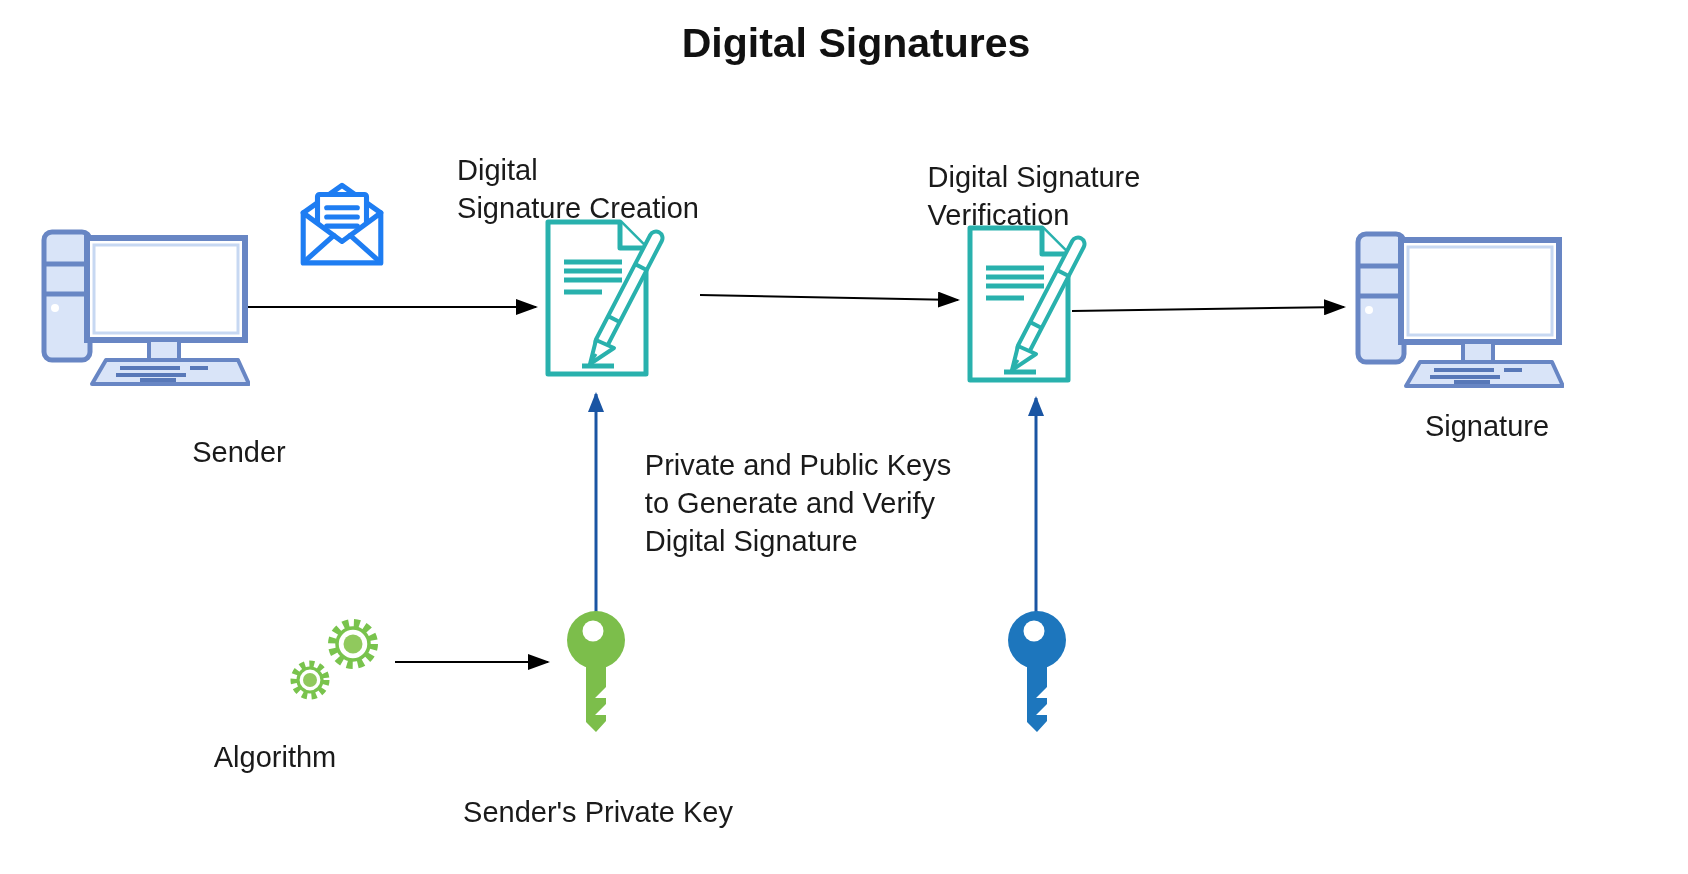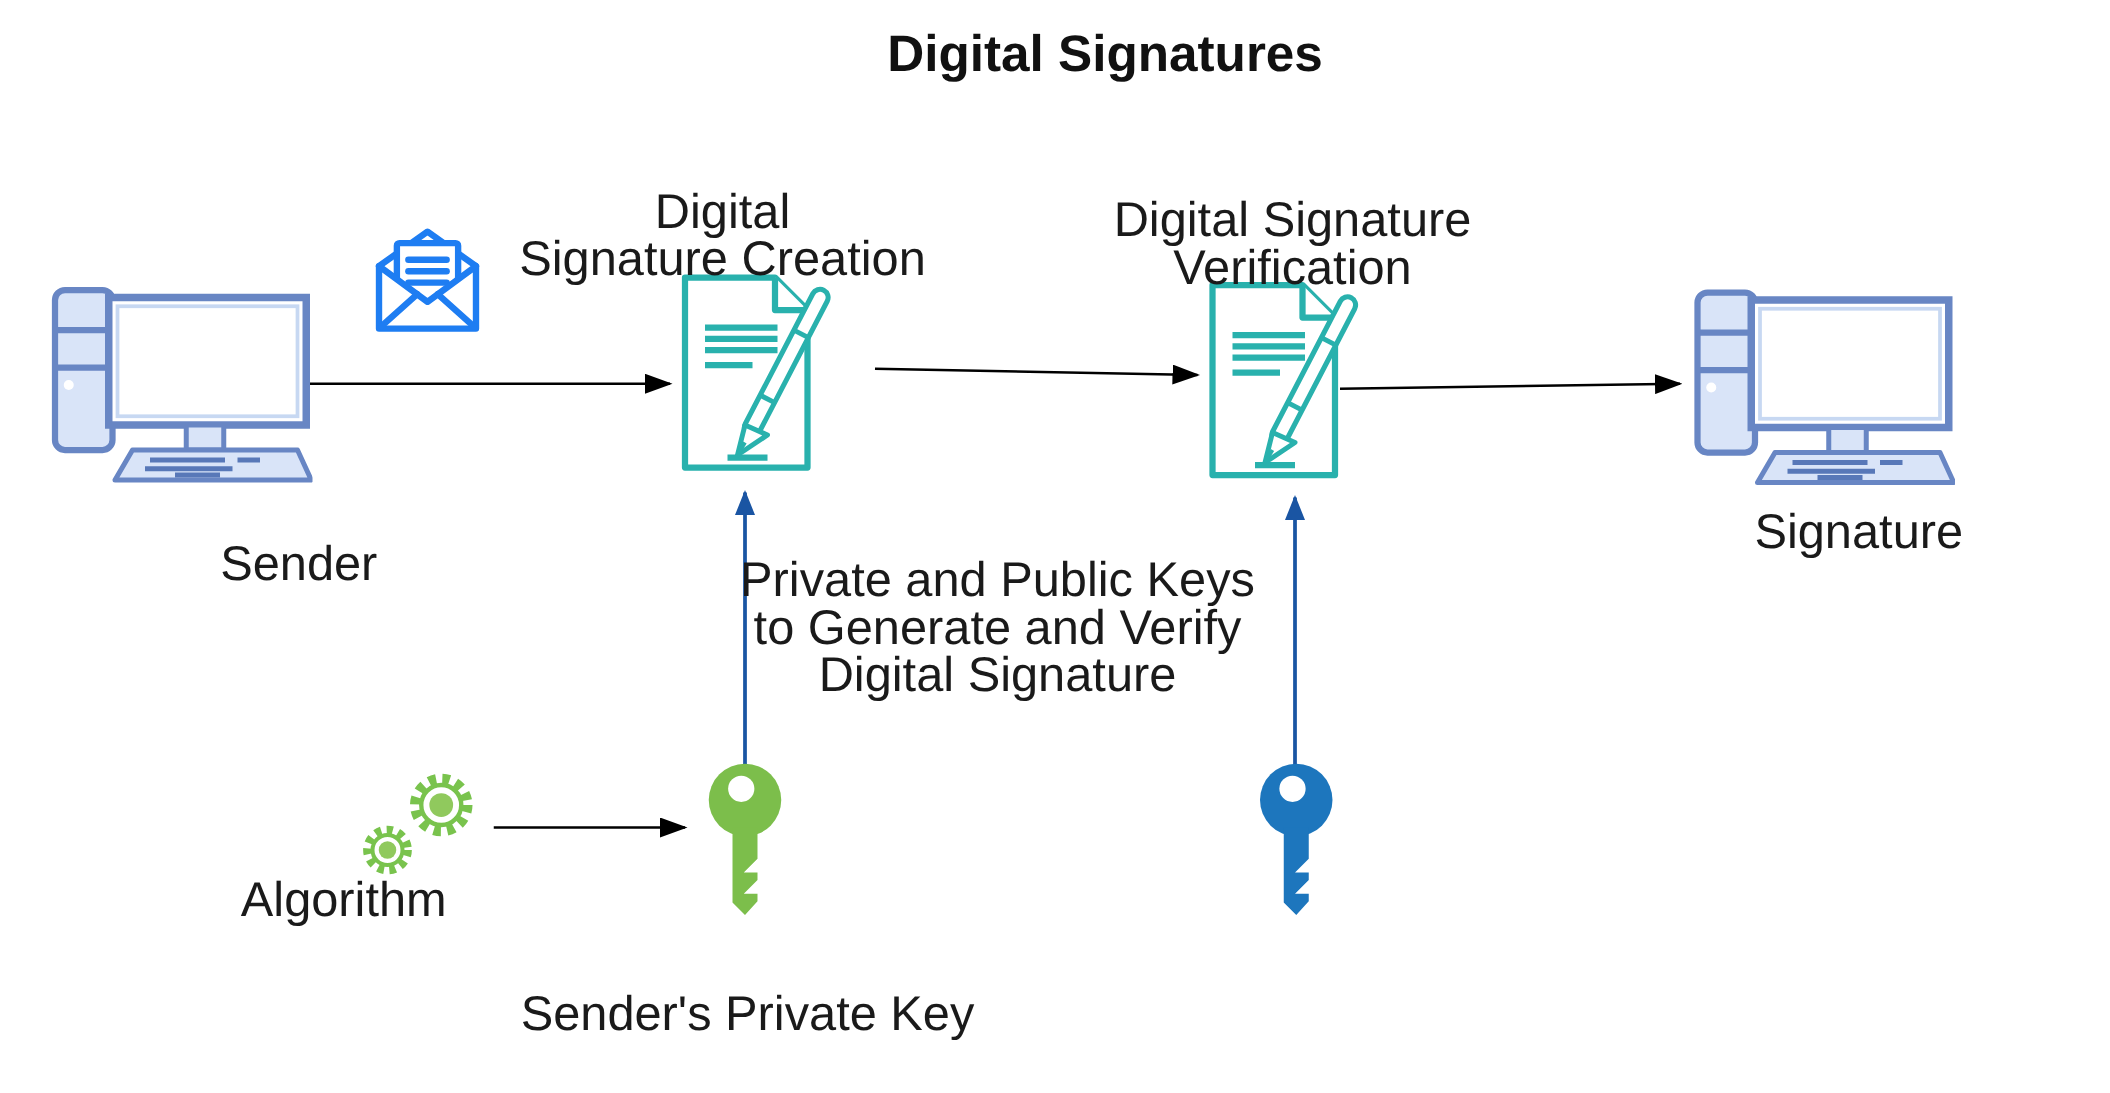--- a/index.html
+++ b/index.html
@@ -2,26 +2,26 @@
 <html style="--teal: #29b1ad; --blue_arrow: #1a55a3; --envelope_blue: #1e7df2; --computer_stroke: #6886c4; --computer_fill: #d9e4f8; --computer_detail: #5878b8; --gear_green: #72c044; --gear_hub: #8bc755; --key_green: #7cbe4b; --key_blue: #1d76bd; --arrow_black: #000000; --text: #1a1a1a;"><head>
 <meta charset="utf-8">
 <style>
   html,body{margin:0;padding:0;background:#fff;}
   .canvas{
     position:relative;width:1688px;height:874px;background:#fff;overflow:hidden;
     font-family:"Liberation Sans", sans-serif;color:#1a1a1a;
   }
   .abs{position:absolute;}
   .title{
-    position:absolute;left:884px;top:20px;transform:translateX(-50%);
+    position:absolute;left:856px;top:20px;transform:translateX(-50%);
     font-size:41px;font-weight:bold;white-space:nowrap;color:#111;
   }
   .label{
-    position:absolute;transform:translateX(-50%);text-align:center;
-    white-space:pre-line;font-size:39px;line-height:38px;color:#1a1a1a;
+    position:absolute;transform:translateX(-50%);
+    white-space:pre-line;font-size:29px;line-height:38px;color:#1a1a1a;
   }
   .arrow-layer{position:absolute;left:0;top:0;}
   .keyicon-green{color:var(--key_green,#7cbe4b);}
   .keyicon-blue{color:var(--key_blue,#1d76bd);}
   svg{display:block;}
 </style>
 </head>
 <body>
 
 <div class="canvas">
@@ -146,19 +146,19 @@
     <circle cx="27" cy="21" r="10.5" fill="#fff"></circle>
     <path d="M20 52 V112 L30 122 L40 111 V105 H29 L40 94 V88 H29 L40 77 V52 Z" fill="currentColor"></path>
   </svg>
 
   <div class="label" style="left:239px;top:433px">Sender</div>
   <div class="label" style="left:1487px;top:407px">Signature</div>
   <div class="label" style="left:578px;top:151px">Digital
 Signature Creation</div>
   <div class="label" style="left:1034px;top:158px">Digital Signature
 Verification</div>
-  <div class="label" style="left:275px;top:702px">Algorithm</div>
+  <div class="label" style="left:275px;top:738px">Algorithm</div>
   <div class="label" style="left:598px;top:793px">Sender's Private Key</div>
   <div class="label" style="left:798px;top:446px">Private and Public Keys
 to Generate and Verify
 Digital Signature</div>
 
 </div>
 
 </body></html>

